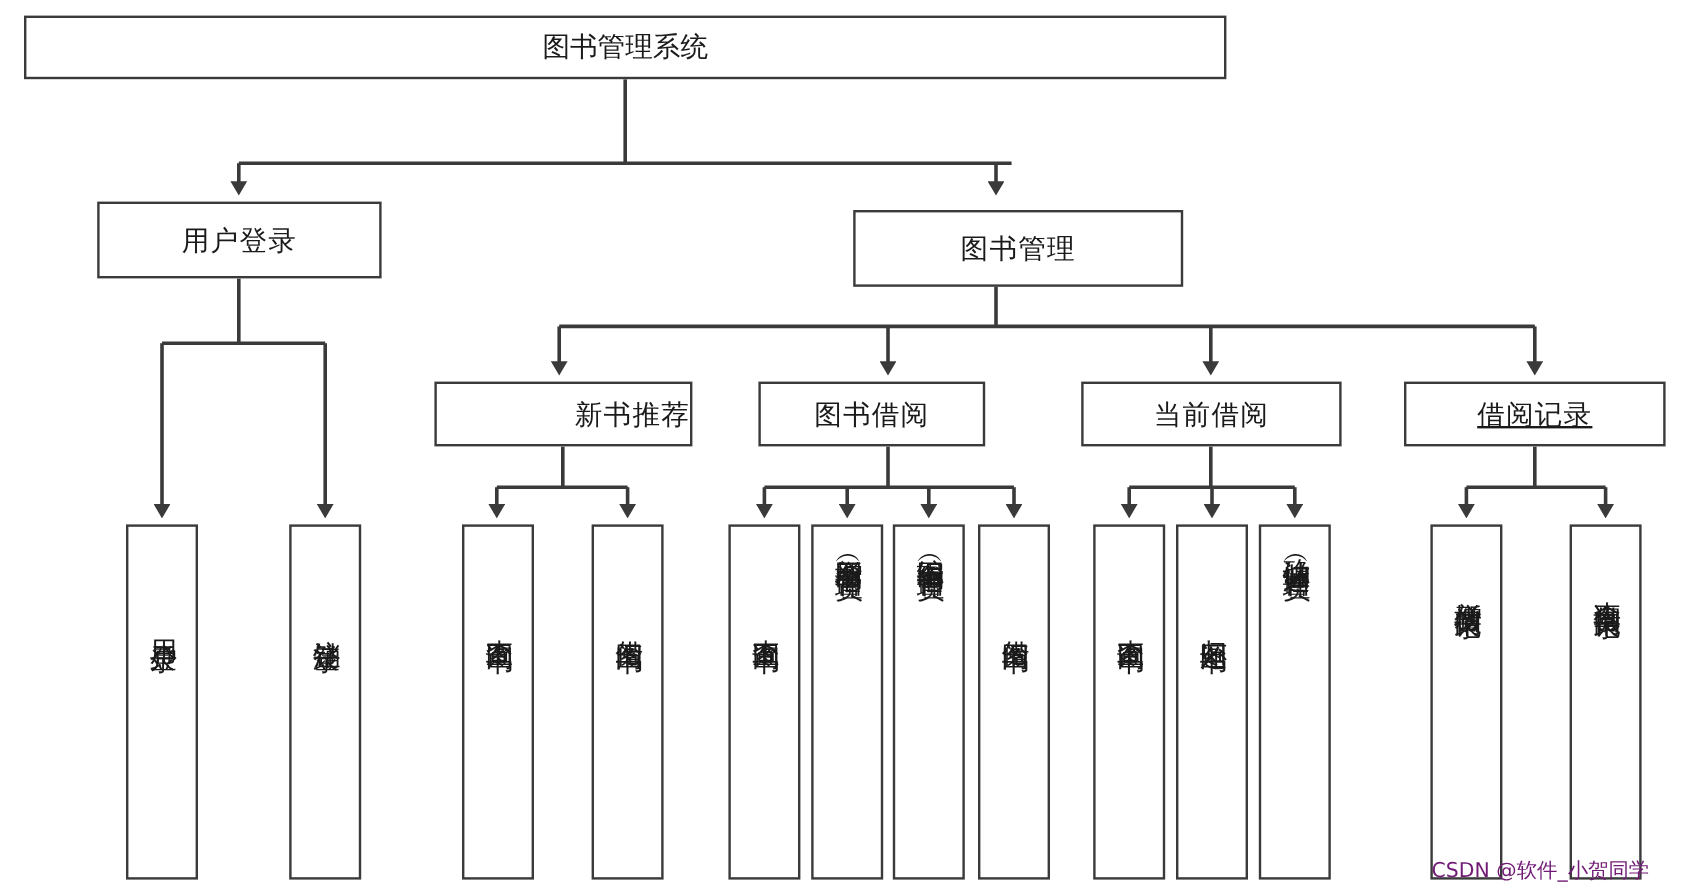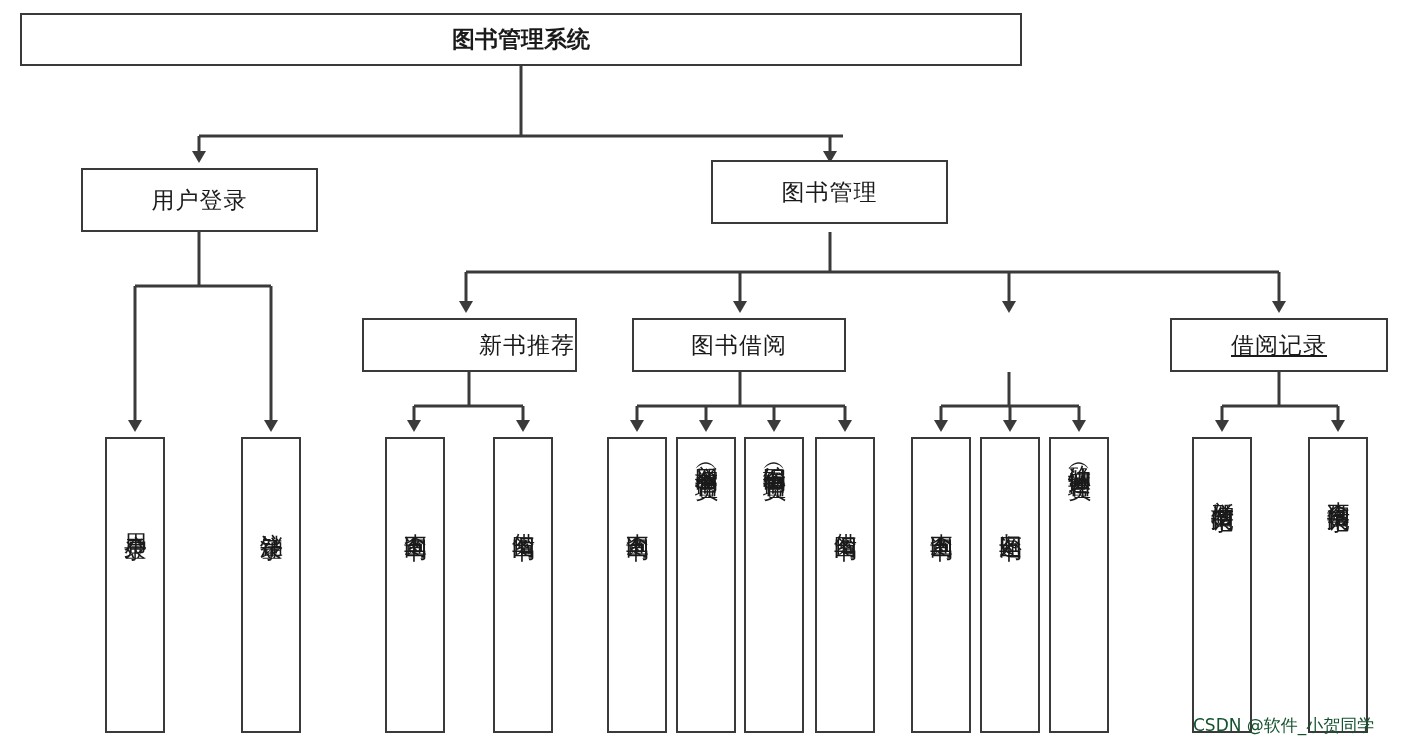--- a/index.html
+++ b/index.html
@@ -34,21 +34,20 @@
     color: #1a1a1a;
     z-index: 3;
   }
   .node.h {
     font-size: 23px;
     letter-spacing: 1px;
     white-space: nowrap;
   }
   .node.root {
     font-size: 23px;
-    font-weight: bold;
   }
   .node.leaf {
     align-items: flex-start;
     justify-content: center;
     padding-top: 12px;
   }
   .vlabel {
     writing-mode: vertical-rl;
     text-orientation: upright;
     font-size: 23px;
@@ -58,21 +57,21 @@
     color: #1a1a1a;
   }
   .leaf-tall .vlabel {
     padding-top: 0;
   }
   #watermark {
     position: absolute;
     left: 1193px;
     top: 714px;
     font-size: 17px;
-    color: #14532d;
+    color: #701a75;
     white-space: nowrap;
     z-index: 5;
     font-family: "DejaVu Sans", "Liberation Sans", sans-serif;
   }
 </style>
 </head>
 <body>
 
 <div id="canvas">
 
@@ -127,29 +126,32 @@
     </g>
   </svg>
 
   <div class="node root" style="left:20px; top:13px; width:1002px; height:53px;">
     <span>图书管理系统</span>
   </div>
 
   <div class="node h" style="left:81px; top:168px; width:237px; height:64px;">
     <span>用户登录</span>
   </div>
-  <div class="node h" style="left:711px; top:160px; width:237px; height:64px;">
+  <div class="node h" style="left:711px; top:175px; width:275px; height:64px;">
     <span>图书管理</span>
   </div>
 
   <div class="node h" style="left:362px; top:318px; width:215px; height:54px;justify-content:flex-end;">
     <span>新书推荐</span>
   </div>
-  <div class="node h" style="left:632px; top:318px; width:214px; height:54px;text-align:center;">
+  <div class="node h" style="left:632px; top:318px; width:189px; height:54px;text-align:center;">
     <span>图书借阅</span>
+  </div>
+  <div class="node h" style="left:901px; top:318px; width:217px; height:54px;">
+    <span>当前借阅</span>
   </div>
   <div class="node h" style="left:1170px; top:318px; width:218px; height:54px;text-decoration:underline;">
     <span>借阅记录</span>
   </div>
 
   <div class="node leaf" style="left:105px; top:437px; width:60px; height:296px; padding-top:76px;">
     <span class="vlabel">用户登录</span>
   </div>
   <div class="node leaf" style="left:241px; top:437px; width:60px; height:296px; padding-top:76px;">
     <span class="vlabel">注销登录</span>

